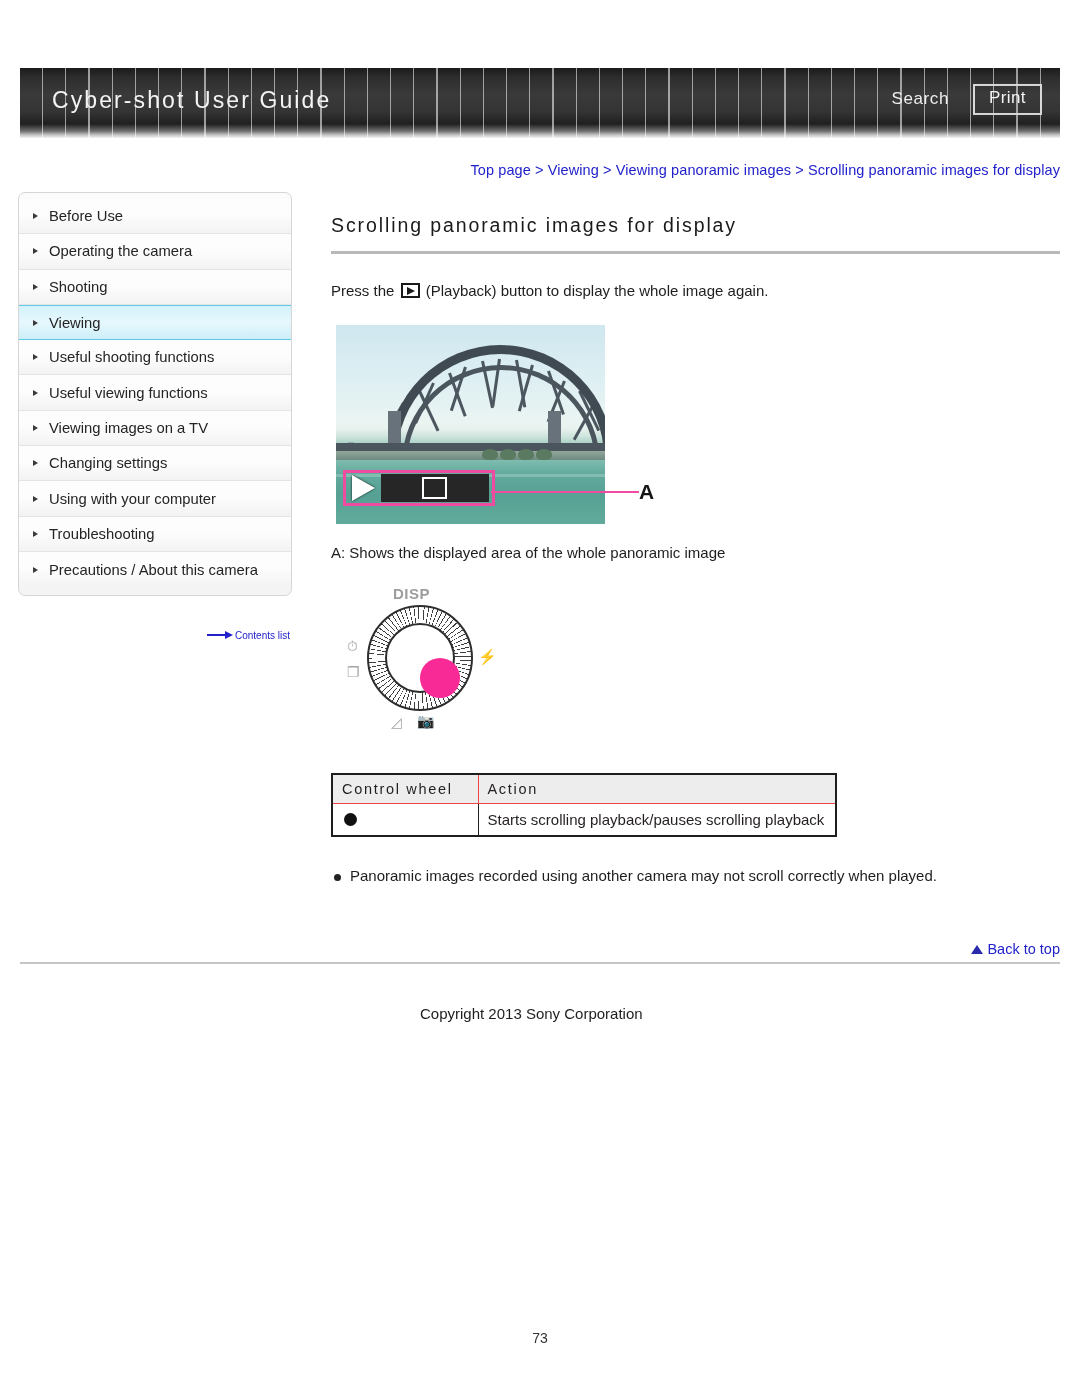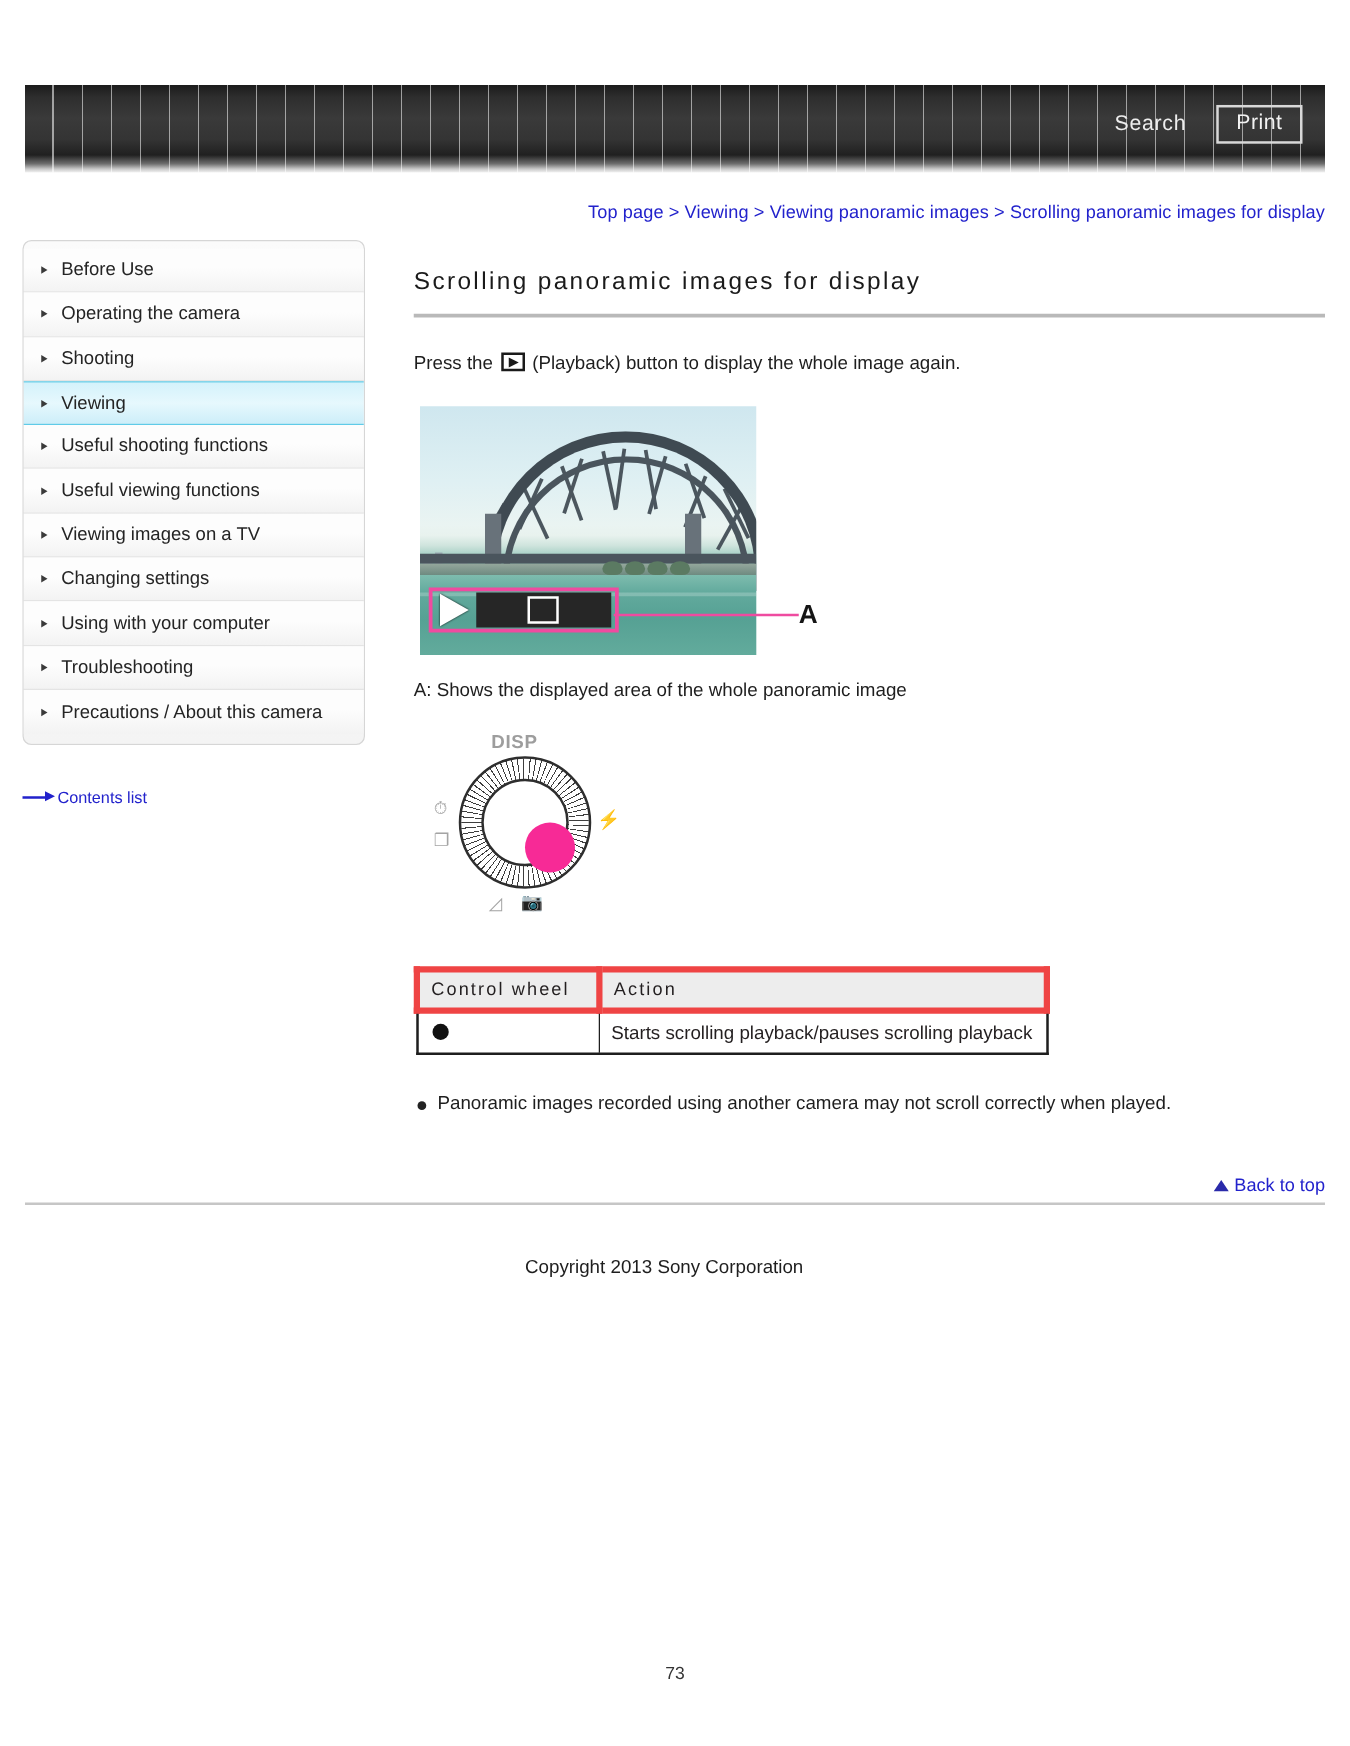--- a/index.html
+++ b/index.html
@@ -119,23 +119,23 @@
     border-top: 3.6px solid transparent;
     border-bottom: 3.6px solid transparent;
     margin-right: 11px;
     flex: 0 0 auto;
   }
   .contents-list {
     position: absolute;
     left: 18px;
     top: 630px;
     width: 274px;
-    text-align: left;
+    text-align: right;
     padding-right: 2px;
-    font-size: 13px;
+    font-size: 10px;
     color: #2222cc;
     cursor: pointer;
     white-space: nowrap;
   }
   .contents-arrow {
     display: inline-block;
     position: relative;
     width: 26px;
     height: 9px;
     vertical-align: middle;
@@ -414,21 +414,21 @@
 
   
   .wheel-table {
     border-collapse: collapse;
     margin-top: 26px;
     font-size: 15px;
     border: 2px solid #1e1e1e;
   }
   .wheel-table th {
     background: #ededed;
-    border: 5px solid #ef4444;
+    border: 1px solid #ef4444;
     text-align: left;
     font-weight: normal;
     letter-spacing: 1.7px;
     padding: 6px 9px;
     font-size: 14.5px;
   }
   .wheel-table td {
     border: 1px solid #1e1e1e;
     padding: 7px 9px;
     background: #ffffff;
@@ -508,20 +508,21 @@
     width: 1080px;
     text-align: center;
     font-size: 14px;
     color: #333333;
   }
 </style>
 </head>
 <body>
 
 <div class="header">
+  <div class="header-title">Cyber-shot User Guide</div>
   <div class="header-actions">
     <span class="search-link">Search</span>
     <span class="print-btn">Print</span>
   </div>
 </div>
 
 <div class="breadcrumb">Top page &gt; Viewing &gt; Viewing panoramic images &gt; Scrolling panoramic images for display</div>
 
 <nav class="sidebar" id="sidebar">
     <div class="nav-item">

